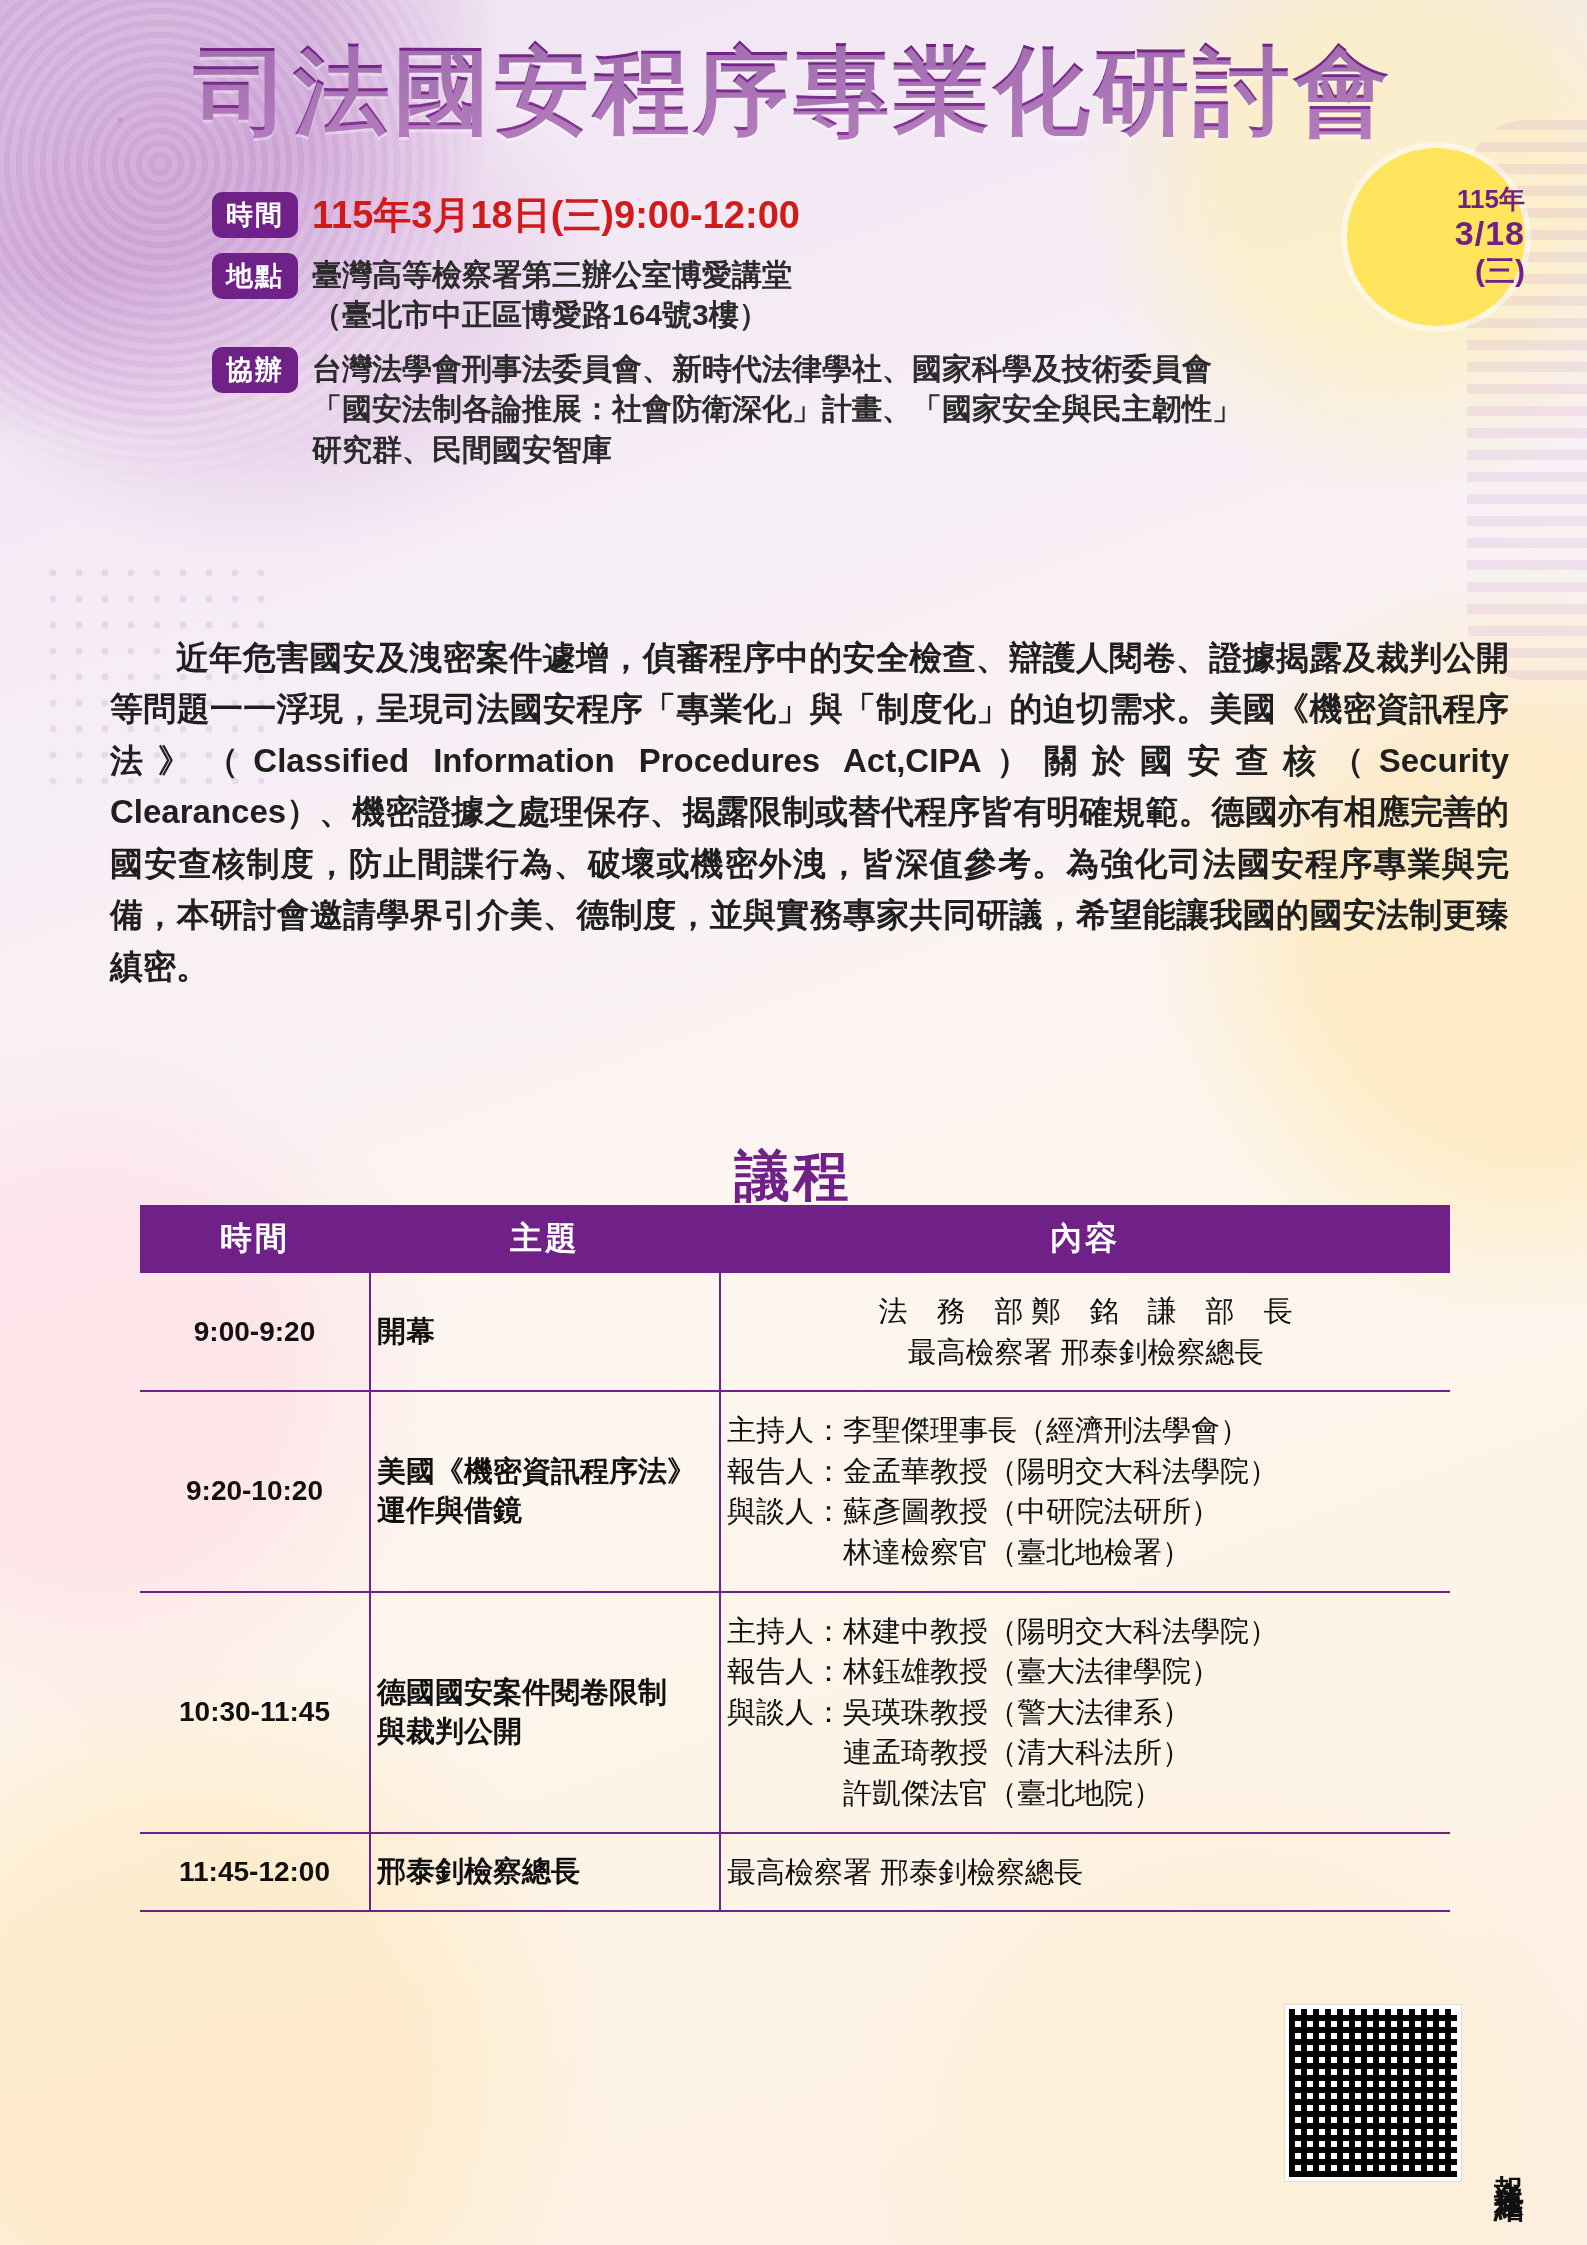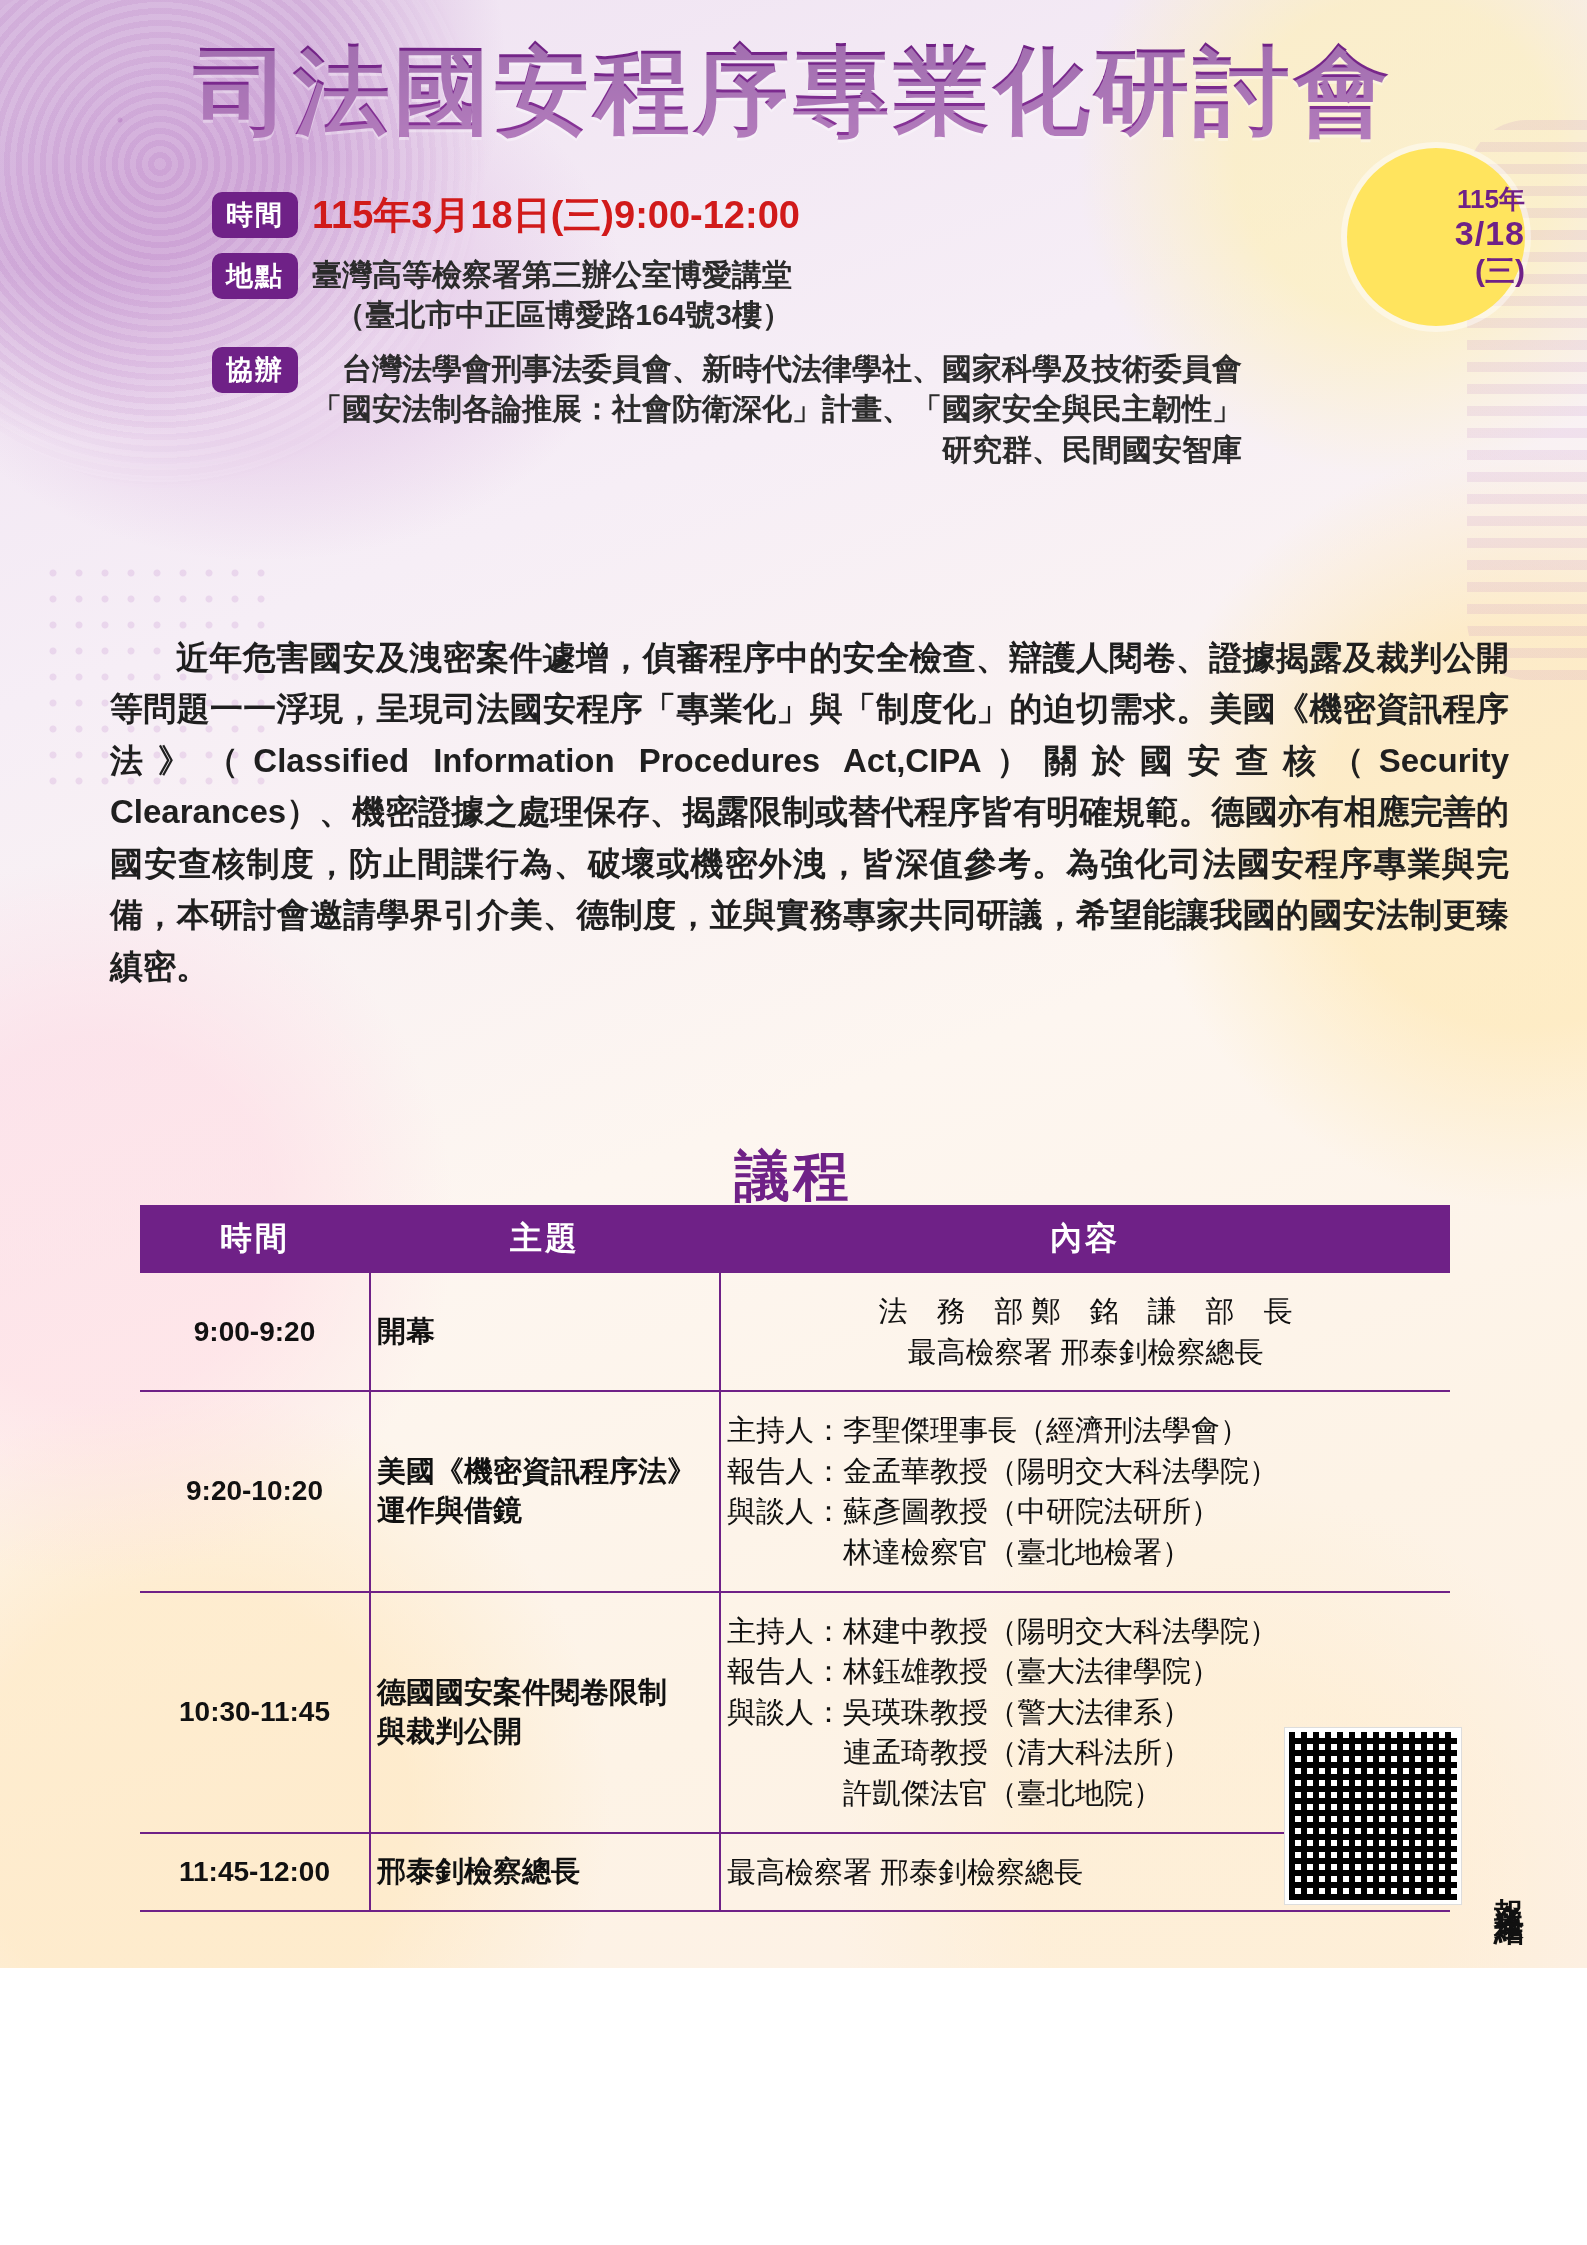--- a/index.html
+++ b/index.html
@@ -4,21 +4,21 @@
 <style>
   html, body { margin:0; padding:0; }
   body {
     width:1587px; height:2245px;
     font-family:"Liberation Sans", sans-serif;
     background:#ffffff;
     overflow:hidden;
   }
   .poster {
     position:relative;
-    width:1587px; height:1968px;
+    width:1587px; height:2245px;
     background:
       radial-gradient(circle at 88% 8%, rgba(255,240,170,0.55) 0 160px, rgba(255,240,170,0) 320px),
       radial-gradient(circle at 96% 42%, rgba(255,225,150,0.45) 0 200px, rgba(255,225,150,0) 380px),
       radial-gradient(circle at 6% 62%, rgba(255,210,225,0.45) 0 180px, rgba(255,210,225,0) 360px),
       radial-gradient(circle at 12% 92%, rgba(255,228,180,0.5) 0 220px, rgba(255,228,180,0) 420px),
       radial-gradient(circle at 78% 96%, rgba(255,236,200,0.45) 0 200px, rgba(255,236,200,0) 400px),
       linear-gradient(160deg, #efe2f2 0%, #f6eef6 28%, #fdf6f0 55%, #fdf3e6 78%, #fdf0e4 100%);
     overflow:hidden;
   }
   
@@ -77,21 +77,21 @@
     color:#ffffff;
     border-radius:10px;
     font-size:27px; font-weight:bold;
     display:flex; align-items:center; justify-content:center;
     letter-spacing:2px;
     margin-right:14px;
     margin-top:2px;
   }
   .info-text { font-size:30px; color:#2b2b2b; font-weight:bold; line-height:1.34; padding-top:4px;}
   .info-text.time { font-size:38px; color:#d11a1a; letter-spacing:0px; padding-top:0; }
-  .info-text .sub { display:block;text-align:right; }
+  .info-text .sub { display:block; }
 
   
   .date-badge {
     position:absolute; right:62px; top:148px;
     width:178px; height:178px; border-radius:50%;
     background:#ffe45e;
     display:flex; flex-direction:column; align-items:flex-end; justify-content:center;
     color:#6f2187; font-weight:bold;
     box-shadow:0 0 0 6px rgba(255,255,255,.45);
   }

